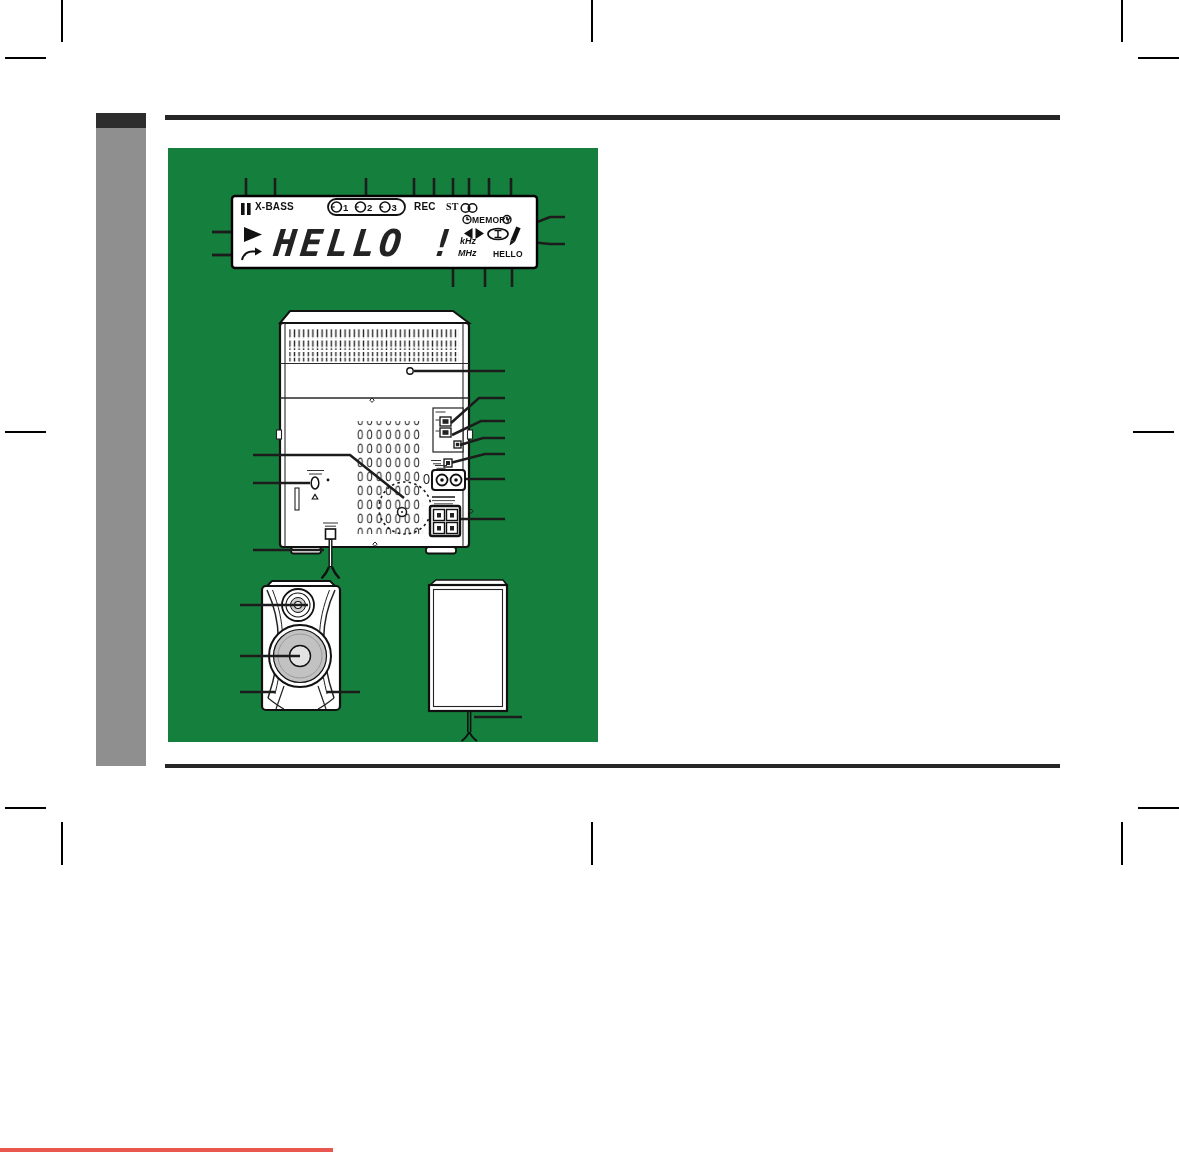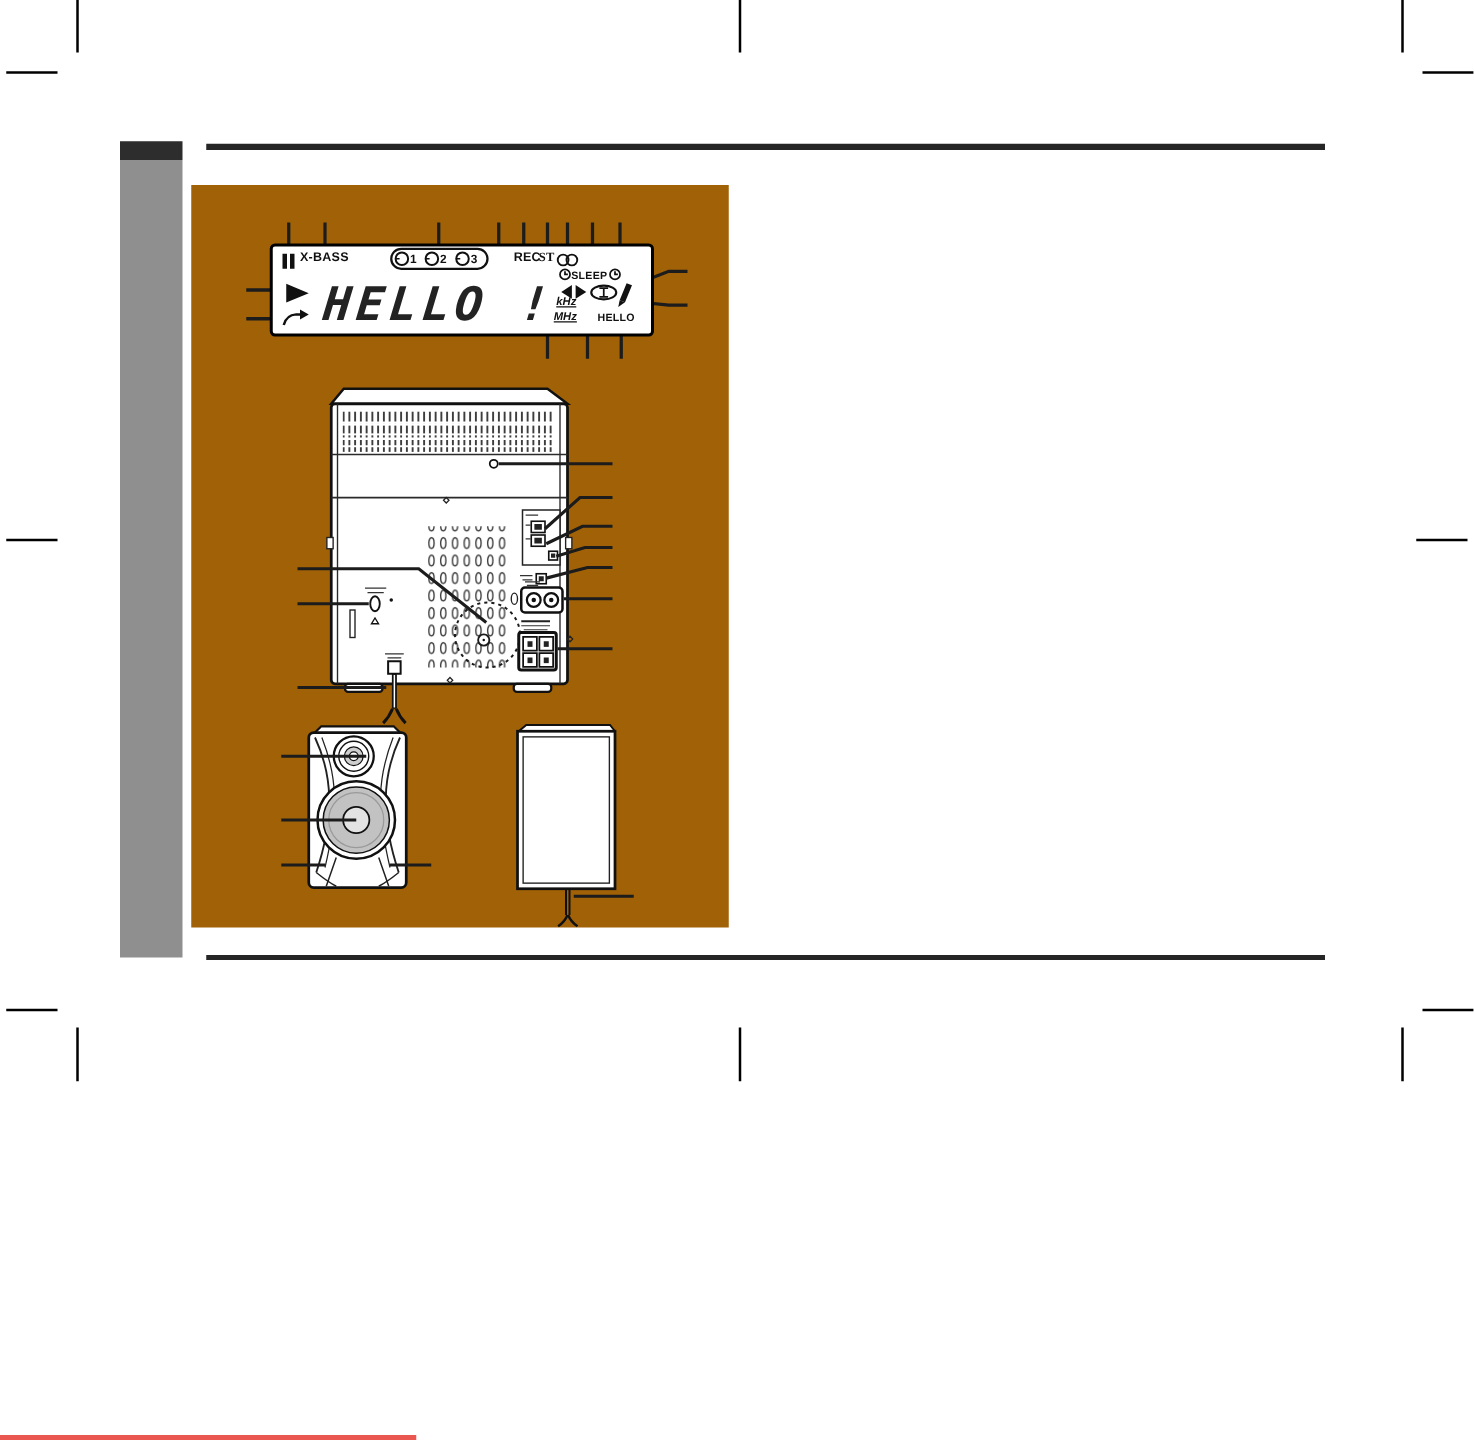--- a/index.html
+++ b/index.html
@@ -4,28 +4,28 @@
 <style>
   html,body{margin:0;padding:0;background:#fff;}
   .page{position:relative;width:1179px;height:1152px;background:#fff;overflow:hidden;
         font-family:"Liberation Sans",sans-serif;}
   .crop{position:absolute;background:#000;}
   .rule{position:absolute;left:165px;width:895px;background:#262626;}
   .rule-top{top:115px;height:5px;}
   .rule-bottom{top:764px;height:4px;}
   .sidebar-dark{position:absolute;left:96px;top:113px;width:50px;height:15px;background:#2d2d2d;}
   .sidebar-gray{position:absolute;left:96px;top:128px;width:50px;height:638px;background:#8f8f8f;}
-  .panel{position:absolute;left:153px;top:148px;width:430px;height:594px;background:#a16207;}
+  .panel{position:absolute;left:168px;top:148px;width:430px;height:594px;background:#15803d;}
   .panel svg{position:absolute;left:0;top:0;}
   .red-strip{position:absolute;left:0;top:1148px;width:333px;height:4px;background:#ea5750;}
   
   .dt{position:absolute;color:#111;white-space:nowrap;line-height:1;}
   .ind{font-weight:bold;font-size:10px;letter-spacing:.2px;}
   .ind-sm{font-weight:bold;font-size:8.5px;letter-spacing:.2px;}
-  .ind-it{font-weight:bold;font-style:italic;font-size:9px;text-decoration:underline;}
+  .ind-it{font-weight:bold;font-style:italic;font-size:9px;}
   .seg{font-family:"DejaVu Sans Mono",monospace;font-weight:bold;font-style:italic;
        font-size:37px;letter-spacing:4px;color:#232323;transform:skewX(-6deg);}
   .discnum{font-weight:bold;font-size:9.5px;color:#111;}
 </style>
 </head>
 <body>
 
 <div class="page">
 
   <div class="crop" style="left:61px;top:0;width:2px;height:42px;"></div>
@@ -300,22 +300,22 @@
           <path d="M301 584 C299 589 296.5 591 293.5 593 M301.5 584 C303.5 589 306 591 309 593" stroke-width="2"></path>
         </g>
         <path d="M306 569 H354" stroke="#1c1c1c" stroke-width="2.5"></path>
       </g>
     </svg>
 
     <span class="dt ind" style="left:87px;top:54px;">X-BASS</span>
     <span class="dt discnum" style="left:175px;top:54.5px;">1</span>
     <span class="dt discnum" style="left:199px;top:54.5px;">2</span>
     <span class="dt discnum" style="left:223.5px;top:54.5px;">3</span>
-    <span class="dt ind" style="left:246px;top:54px;margin-left:12px;">REC</span>
+    <span class="dt ind" style="left:246px;top:54px;">REC</span>
     <span class="dt ind" style="left:278px;top:54px;font-family:Liberation Serif, serif;">ST</span>
-    <span class="dt ind-sm" style="left:304px;top:68px;">SLEEP</span>
+    <span class="dt ind-sm" style="left:304px;top:68px;">MEMORY</span>
     <span class="dt seg" style="left:106px;top:77px;">HELLO !</span>
     <span class="dt ind-it" style="left:292px;top:89px;">kHz</span>
     <span class="dt ind-it" style="left:290px;top:101px;">MHz</span>
     <span class="dt ind-sm" style="left:325px;top:101.5px;">HELLO</span>
   </div>
 
 </div>
 
 </body></html>

